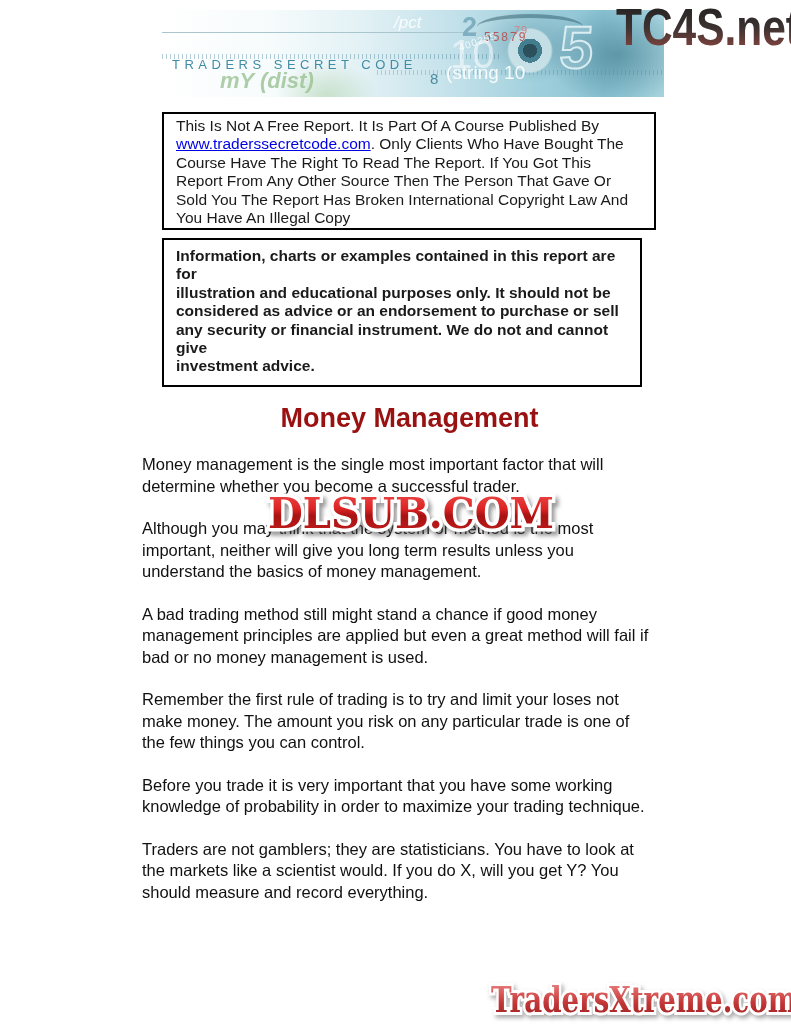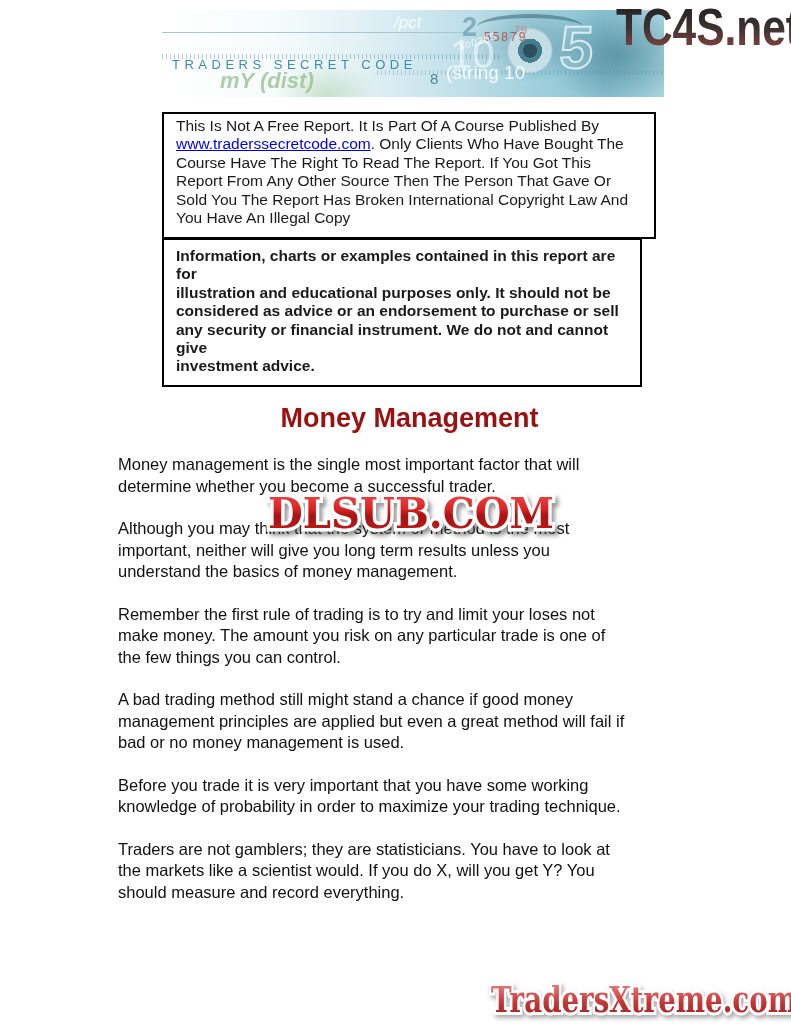--- a/index.html
+++ b/index.html
@@ -49,30 +49,30 @@
     filter:blur(.6px);font-style:italic;}
 
   
   .tc4s{position:absolute;top:0px;right:3px;width:190px;height:58px;z-index:5;}
 
   
   .box{
     position:absolute;left:148px;box-sizing:border-box;border:2px solid #000;
     background:#fff;white-space:pre-line;
   }
-  .box.notice{top:112px;width:494px;padding:3px 6px 10px 12px;font-size:15.5px;line-height:18.4px;}
+  .box.notice{top:112px;width:494px;padding:3px 6px 1px 12px;font-size:15.5px;line-height:18.4px;}
   .box.disclaimer{top:238px;width:480px;padding:7px 6px 9px 12px;font-size:15.5px;line-height:18.4px;font-weight:bold;}
   .box a{color:#0000e6;}
 
   
   h1.title{
     position:absolute;top:403px;left:0;width:100%;margin:0;text-align:center;
     font-size:27px;font-weight:bold;color:#991111;letter-spacing:0px;
   }
-  .content{position:absolute;left:104px;top:454px;width:578px;}
+  .content{position:absolute;left:128px;top:454px;width:578px;}
   .content p{margin:0 0 21px 0;font-size:16.5px;line-height:21.5px;white-space:pre-line;color:#111;}
 
   
   .watermark{position:absolute;left:246px;top:482px;width:302px;height:60px;z-index:9;
     filter:drop-shadow(3px 4px 2px rgba(70,70,70,.55));}
   .footer-logo{position:absolute;top:976px;right:2px;width:318px;height:48px;
     filter:drop-shadow(2px 3px 2px rgba(90,90,90,.5));}
 </style>
 </head>
 <body>
@@ -123,26 +123,26 @@
 investment advice.</span></div>
 
   <h1 class="title">Money Management</h1>
 
   <div class="content">
     <p>Money management is the single most important factor that will
 determine whether you become a successful trader.</p>
     <p>Although you may think that the system or method is the most
 important, neither will give you long term results unless you
 understand the basics of money management.</p>
+    <p>A bad trading method still might stand a chance if good money
+management principles are applied but even a great method will fail if
+bad or no money management is used.</p>
     <p>Remember the first rule of trading is to try and limit your loses not
 make money. The amount you risk on any particular trade is one of
 the few things you can control.</p>
-    <p>A bad trading method still might stand a chance if good money
-management principles are applied but even a great method will fail if
-bad or no money management is used.</p>
     <p>Before you trade it is very important that you have some working
 knowledge of probability in order to maximize your trading technique.</p>
     <p>Traders are not gamblers; they are statisticians. You have to look at
 the markets like a scientist would. If you do X, will you get Y? You
 should measure and record everything.</p>
   </div>
 
   <svg class="watermark" viewBox="0 0 302 60">
     <defs>
       <linearGradient id="wmgrad" x1="0" y1="0" x2="0" y2="1">

